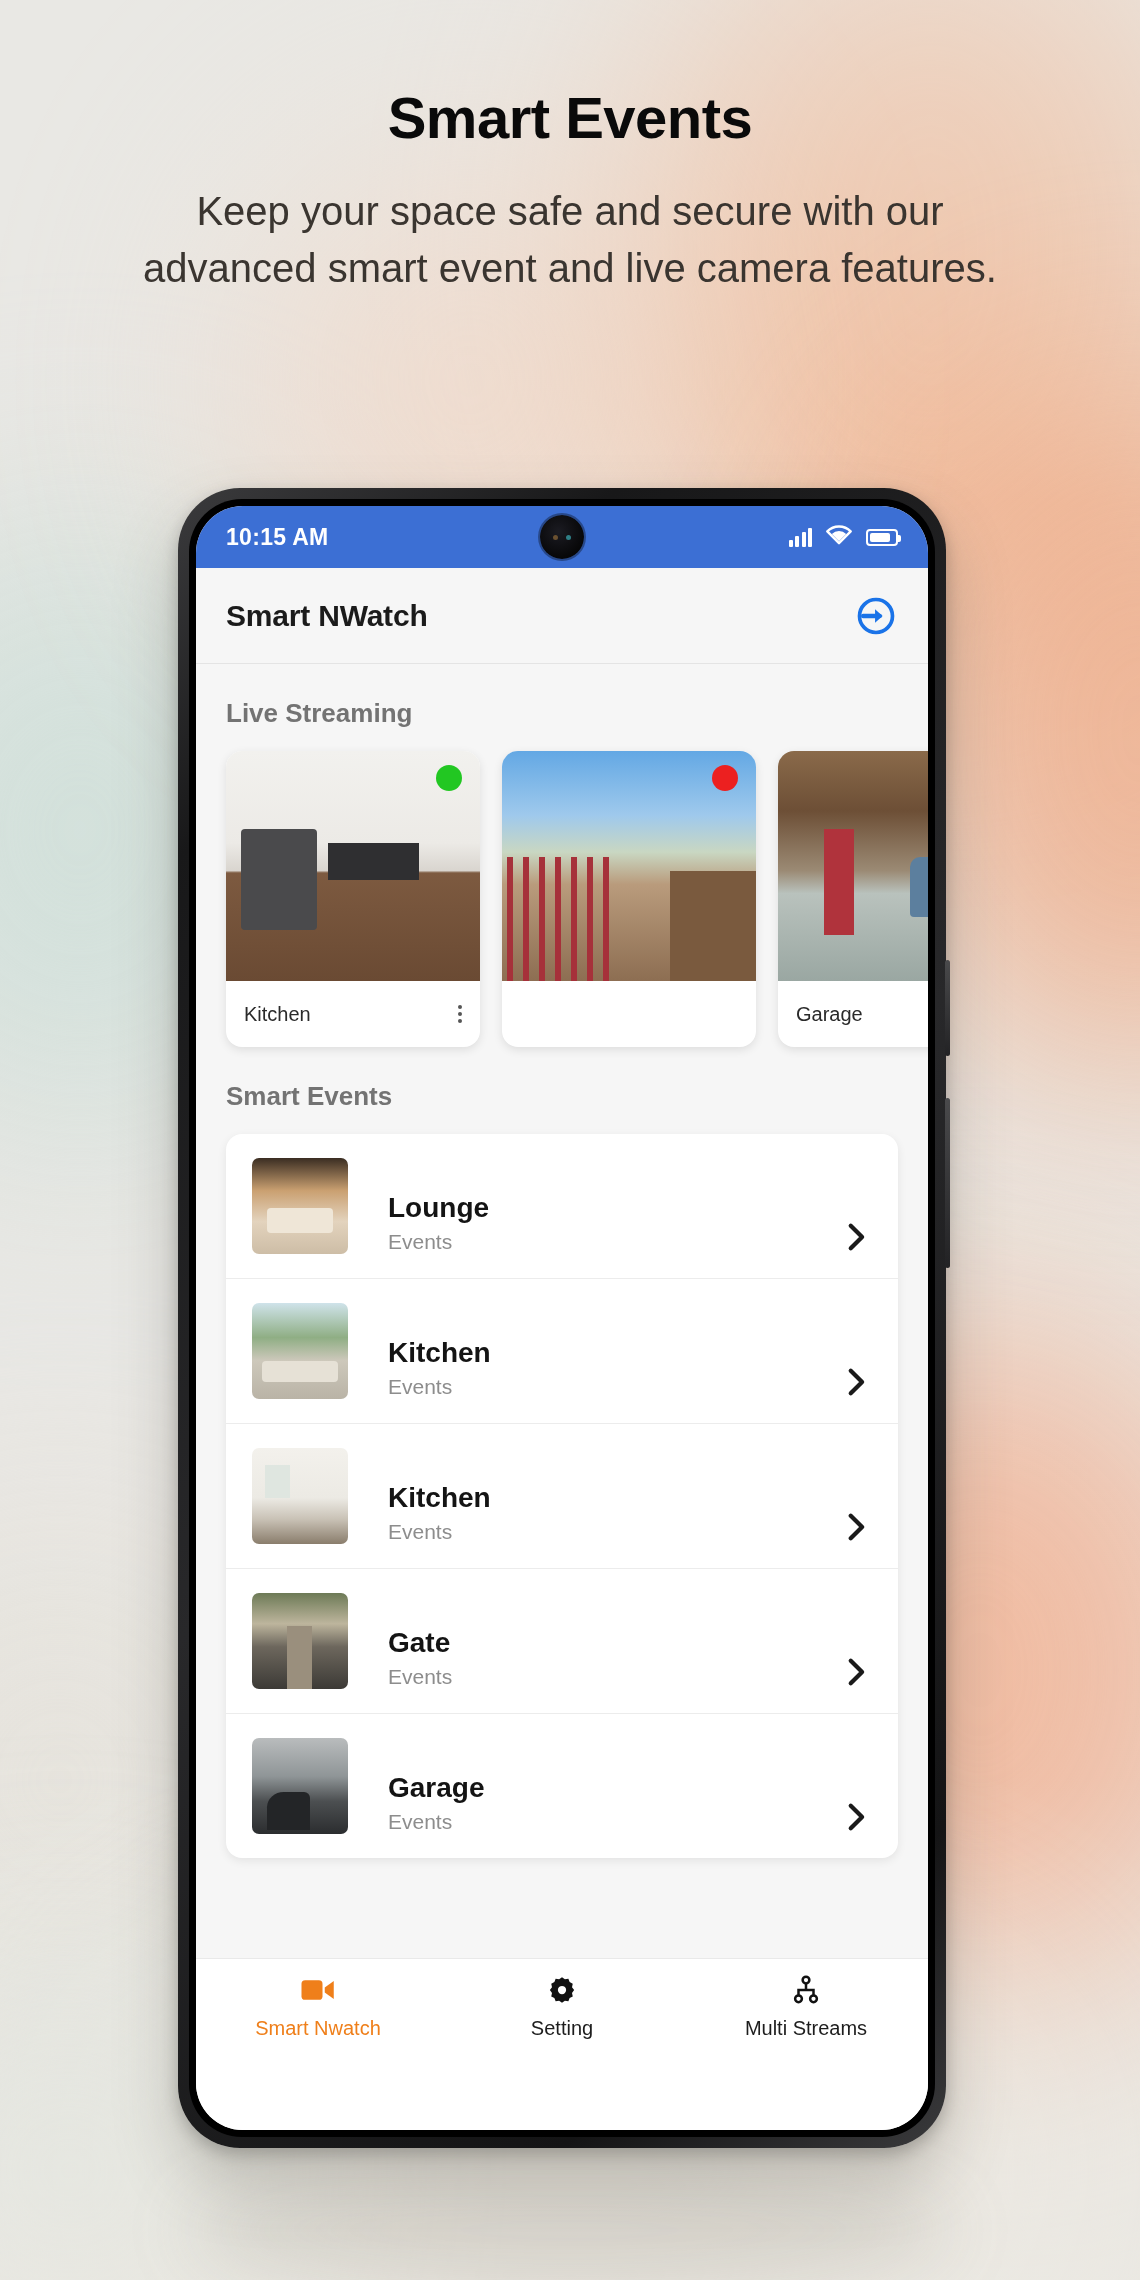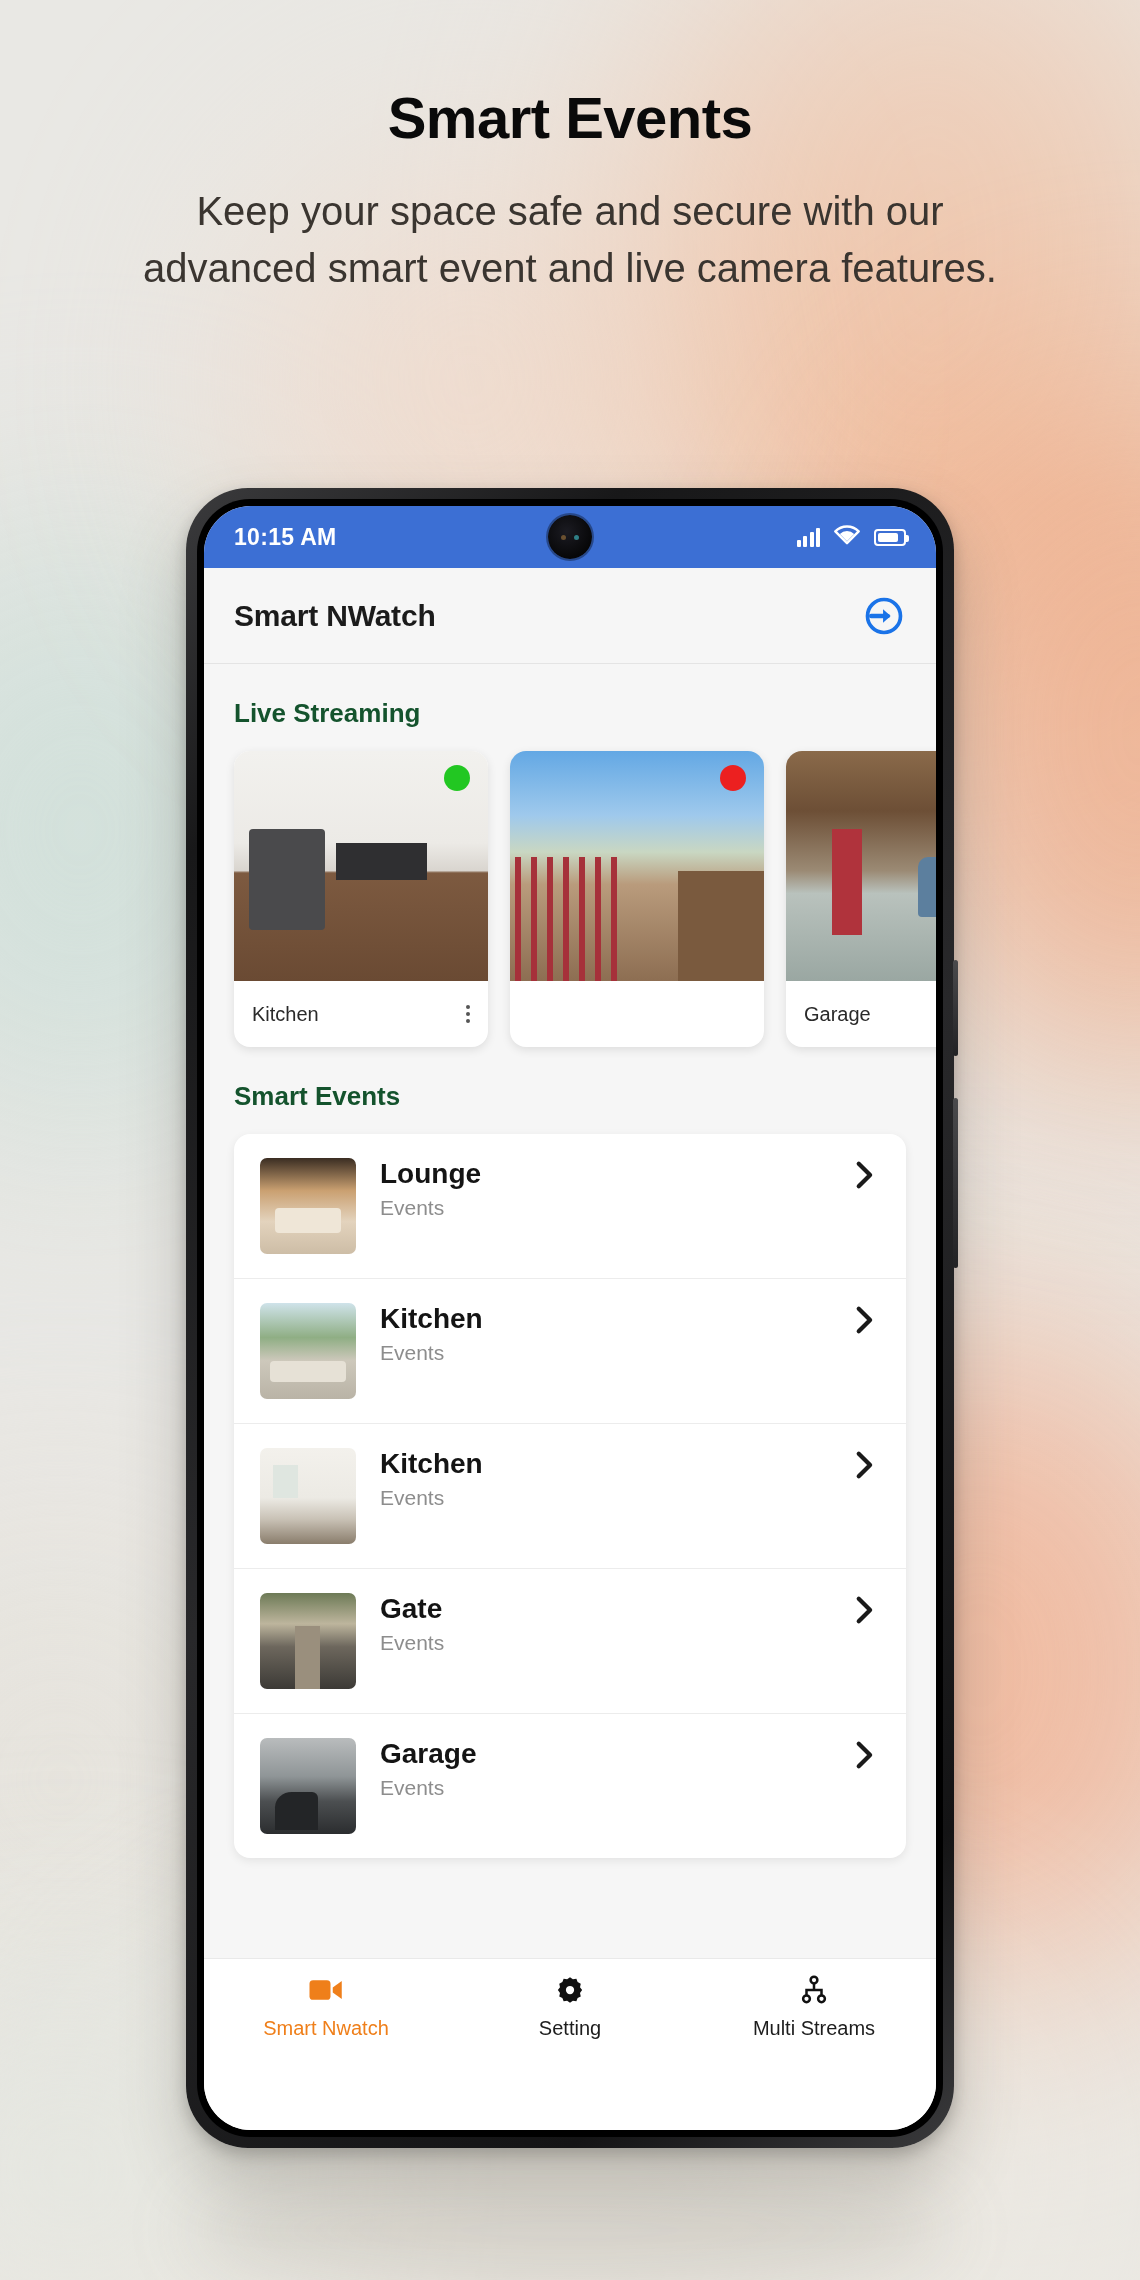--- a/index.html
+++ b/index.html
@@ -35,21 +35,21 @@
     line-height:1.42; max-width:900px; margin-left:auto; margin-right:auto;
   }
 
   
   #phone-shadow{
     position:absolute; left:50%; transform:translateX(-50%);
     top:2170px; width:760px; height:120px; border-radius:50%;
     background:rgba(120,115,105,.18); filter:blur(34px); z-index:1;
   }
   #phone {
-    position:absolute; left:186px; top:488px;
+    position:absolute; left:178px; top:488px;
     width:768px; height:1660px;
     background:linear-gradient(140deg,#3b3b3d 0%,#181819 16%,#28282a 50%,#141415 86%,#3a3a3c 100%);
     border-radius:62px;
     padding:11px;
     z-index:2;
     box-shadow:0 34px 64px rgba(90,85,75,.3), 0 6px 16px rgba(0,0,0,.22);
   }
   #phone-inner{
     width:100%; height:100%; background:#000;
     border-radius:53px; padding:7px; overflow:hidden;
@@ -93,21 +93,21 @@
   #appbar{
     flex:none; height:96px; background:#f6f6f6;
     display:flex; align-items:center; justify-content:space-between;
     padding:0 30px; border-bottom:1px solid #e4e4e4;
   }
   #app-title{ font-size:30px; font-weight:bold; color:#1b1b1b; letter-spacing:-.2px; }
   #login-icon{ width:44px; height:44px; }
 
   
   #app-body{ flex:1; background:#f6f6f6; overflow:hidden; position:relative; }
-  .section-title{ font-size:26px; font-weight:bold; color:#14532d; padding:34px 30px 22px; }
+  .section-title{ font-size:26px; font-weight:bold; color:#737373; padding:34px 30px 22px; }
 
   
   #live-rail{ display:flex; gap:22px; padding:0 0 0 30px; }
   .live-card{
     flex:none; width:254px; background:#fff; border-radius:16px;
     box-shadow:0 3px 10px rgba(0,0,0,.10); overflow:hidden;
   }
   .live-thumb{ height:230px; position:relative; overflow:hidden; }
   .dot{ position:absolute; top:14px; right:18px; width:26px; height:26px; border-radius:50%; }
   .live-foot{ height:66px; display:flex; align-items:center; justify-content:space-between; padding:0 18px; }
@@ -128,21 +128,21 @@
   .t-garage{background:
      linear-gradient(180deg,#8a6a4a 0%,#6d4f36 26%,#9b8a74 52%,#b9c2bd 62%,#9aa7a2 100%);}
   .t-garage::before{content:"";position:absolute;left:18%;top:34%;width:12%;height:46%;background:#b0333c;}
   .t-garage::after{content:"";position:absolute;right:4%;top:46%;width:44%;height:26%;background:#5c7f9e;border-radius:10px 14px 4px 4px;}
 
   
   #events-card{
     margin:0 30px 0; background:#fff; border-radius:16px;
     box-shadow:0 3px 10px rgba(0,0,0,.08); overflow:hidden;
   }
-  .ev-row{ display:flex; align-items:flex-start; gap:24px; padding:24px 26px; border-bottom:1px solid #ececec; }
+  .ev-row{ display:flex; align-items:flex-end; gap:40px; padding:24px 26px; border-bottom:1px solid #ececec; }
   .ev-row:last-child{ border-bottom:none; }
   .ev-thumb{ flex:none; width:96px; height:96px; border-radius:7px; overflow:hidden; position:relative; }
   .ev-text{ flex:1; }
   .ev-title{ font-size:28px; font-weight:bold; color:#141414; }
   .ev-sub{ font-size:21px; color:#8d8d8d; margin-top:6px; }
   .chev{ flex:none; width:34px; height:34px; }
 
   .p-lounge{background:linear-gradient(180deg,#3a2d22 0%,#caa071 34%,#e3d3bd 66%,#cdbda6 100%);}
   .p-lounge::after{content:"";position:absolute;left:16%;top:52%;width:68%;height:26%;background:#efe6d7;border-radius:4px;}
   .p-terrace{background:linear-gradient(180deg,#cfe3ea 0%,#8fae84 36%,#cdc8bb 60%,#b9b3a6 100%);}

